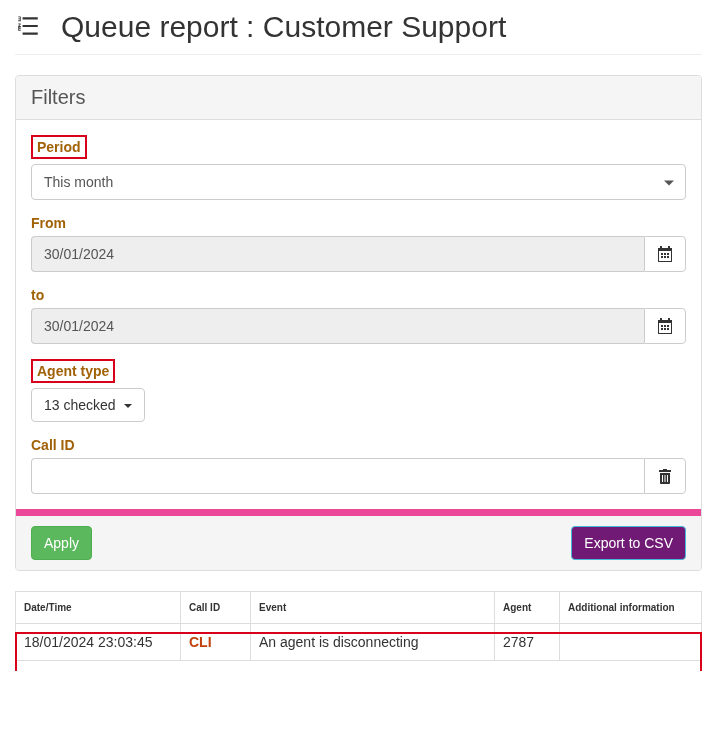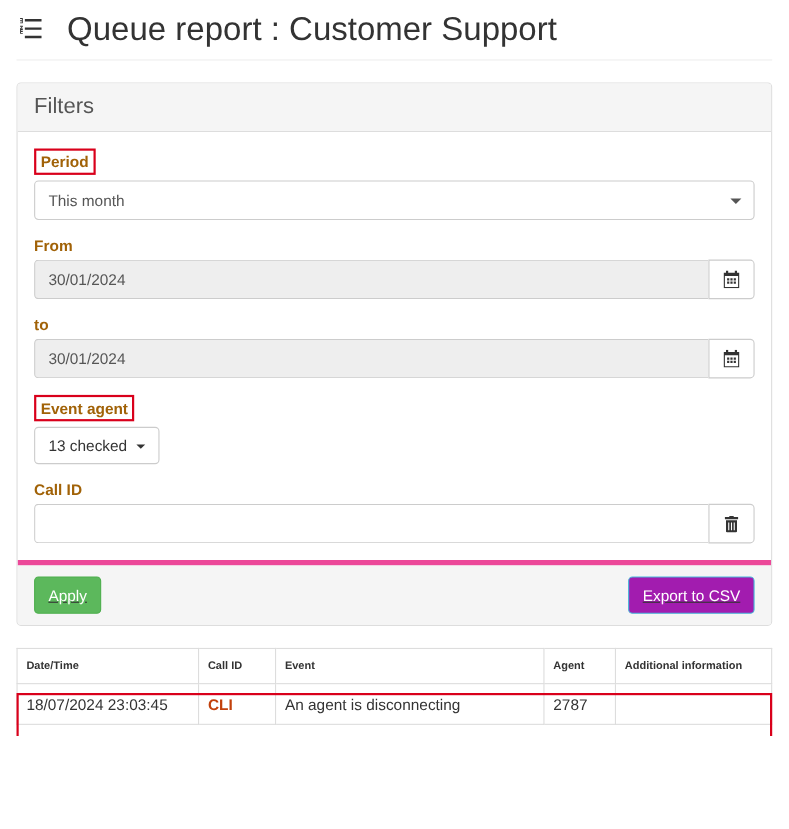--- a/index.html
+++ b/index.html
@@ -46,27 +46,26 @@
       border-top-right-radius: 3px;
       color: #555;
       font-size: 20px;
     }
     .panel-body {
       padding: 15px;
     }
     .panel-footer {
       padding: 10px 15px;
       background: #f5f5f5;
-      border-top: 5px solid #ec4899;
+      border-top: 7px solid #ec4899;
       border-bottom-left-radius: 3px;
       border-bottom-right-radius: 3px;
       display: flex;
       justify-content: space-between;
       align-items: center;
-      text-decoration: underline;
     }
     .form-group {
       margin-bottom: 15px;
     }
     .form-group:last-child {
       margin-bottom: 0;
     }
     label {
       display: inline-block;
       margin-bottom: 5px;
@@ -161,21 +160,21 @@
       background-color: #fff;
       border-color: #ccc;
     }
     .btn-success {
       color: #fff;
       background-color: #5cb85c;
       border-color: #4cae4c;
     }
     .btn-info {
       color: #fff;
-      background-color: #a21caf;
+      background-color: #701a75;
       border-color: #46b8da;
     }
     .caret {
       display: inline-block;
       width: 0;
       height: 0;
       margin-left: 4px;
       vertical-align: middle;
       border-top: 4px solid;
       border-right: 4px solid transparent;
@@ -271,21 +270,21 @@
           <span>
             <svg class="icon-svg" viewBox="0 0 16 16">
                 <path d="M3 0v2H1v14h14V2h-2V0h-2v2H5V0H3zm-1 5h12v10H2V5zm2 2h2v2H4V7zm3 0h2v2H7V7zm3 0h2v2h-2V7zM4 10h2v2H4v-2zm3 0h2v2H7v-2zm3 0h2v2h-2v-2z"></path>
               </svg>
           </span>
         </span>
       </div>
     </div>
 
     <div class="form-group">
-      <label class="highlight-red">Event agent</label>
+      <label class="highlight-red">Agent type</label>
       <div>
         <button class="btn btn-default">
           <span>13 checked</span>
           <span class="caret"></span>
         </button>
       </div>
     </div>
 
     <div class="form-group">
       <label>Call ID</label>
@@ -314,21 +313,21 @@
       <tr>
         <th style="width:165px">Date/Time</th>
         <th style="width:70px">Call ID</th>
         <th>Event</th>
         <th style="width:65px">Agent</th>
         <th style="width:142px">Additional information</th>
       </tr>
     </thead>
     <tbody>
       <tr>
-        <td>18/07/2024 23:03:45</td>
+        <td>18/01/2024 23:03:45</td>
         <td><span class="link">CLI</span></td>
         <td>An agent is disconnecting</td>
         <td>2787</td>
         <td></td>
       </tr>
     </tbody>
   </table>
   <div class="row-highlight-overlay" style="top:42px;"></div>
 </div>
 

